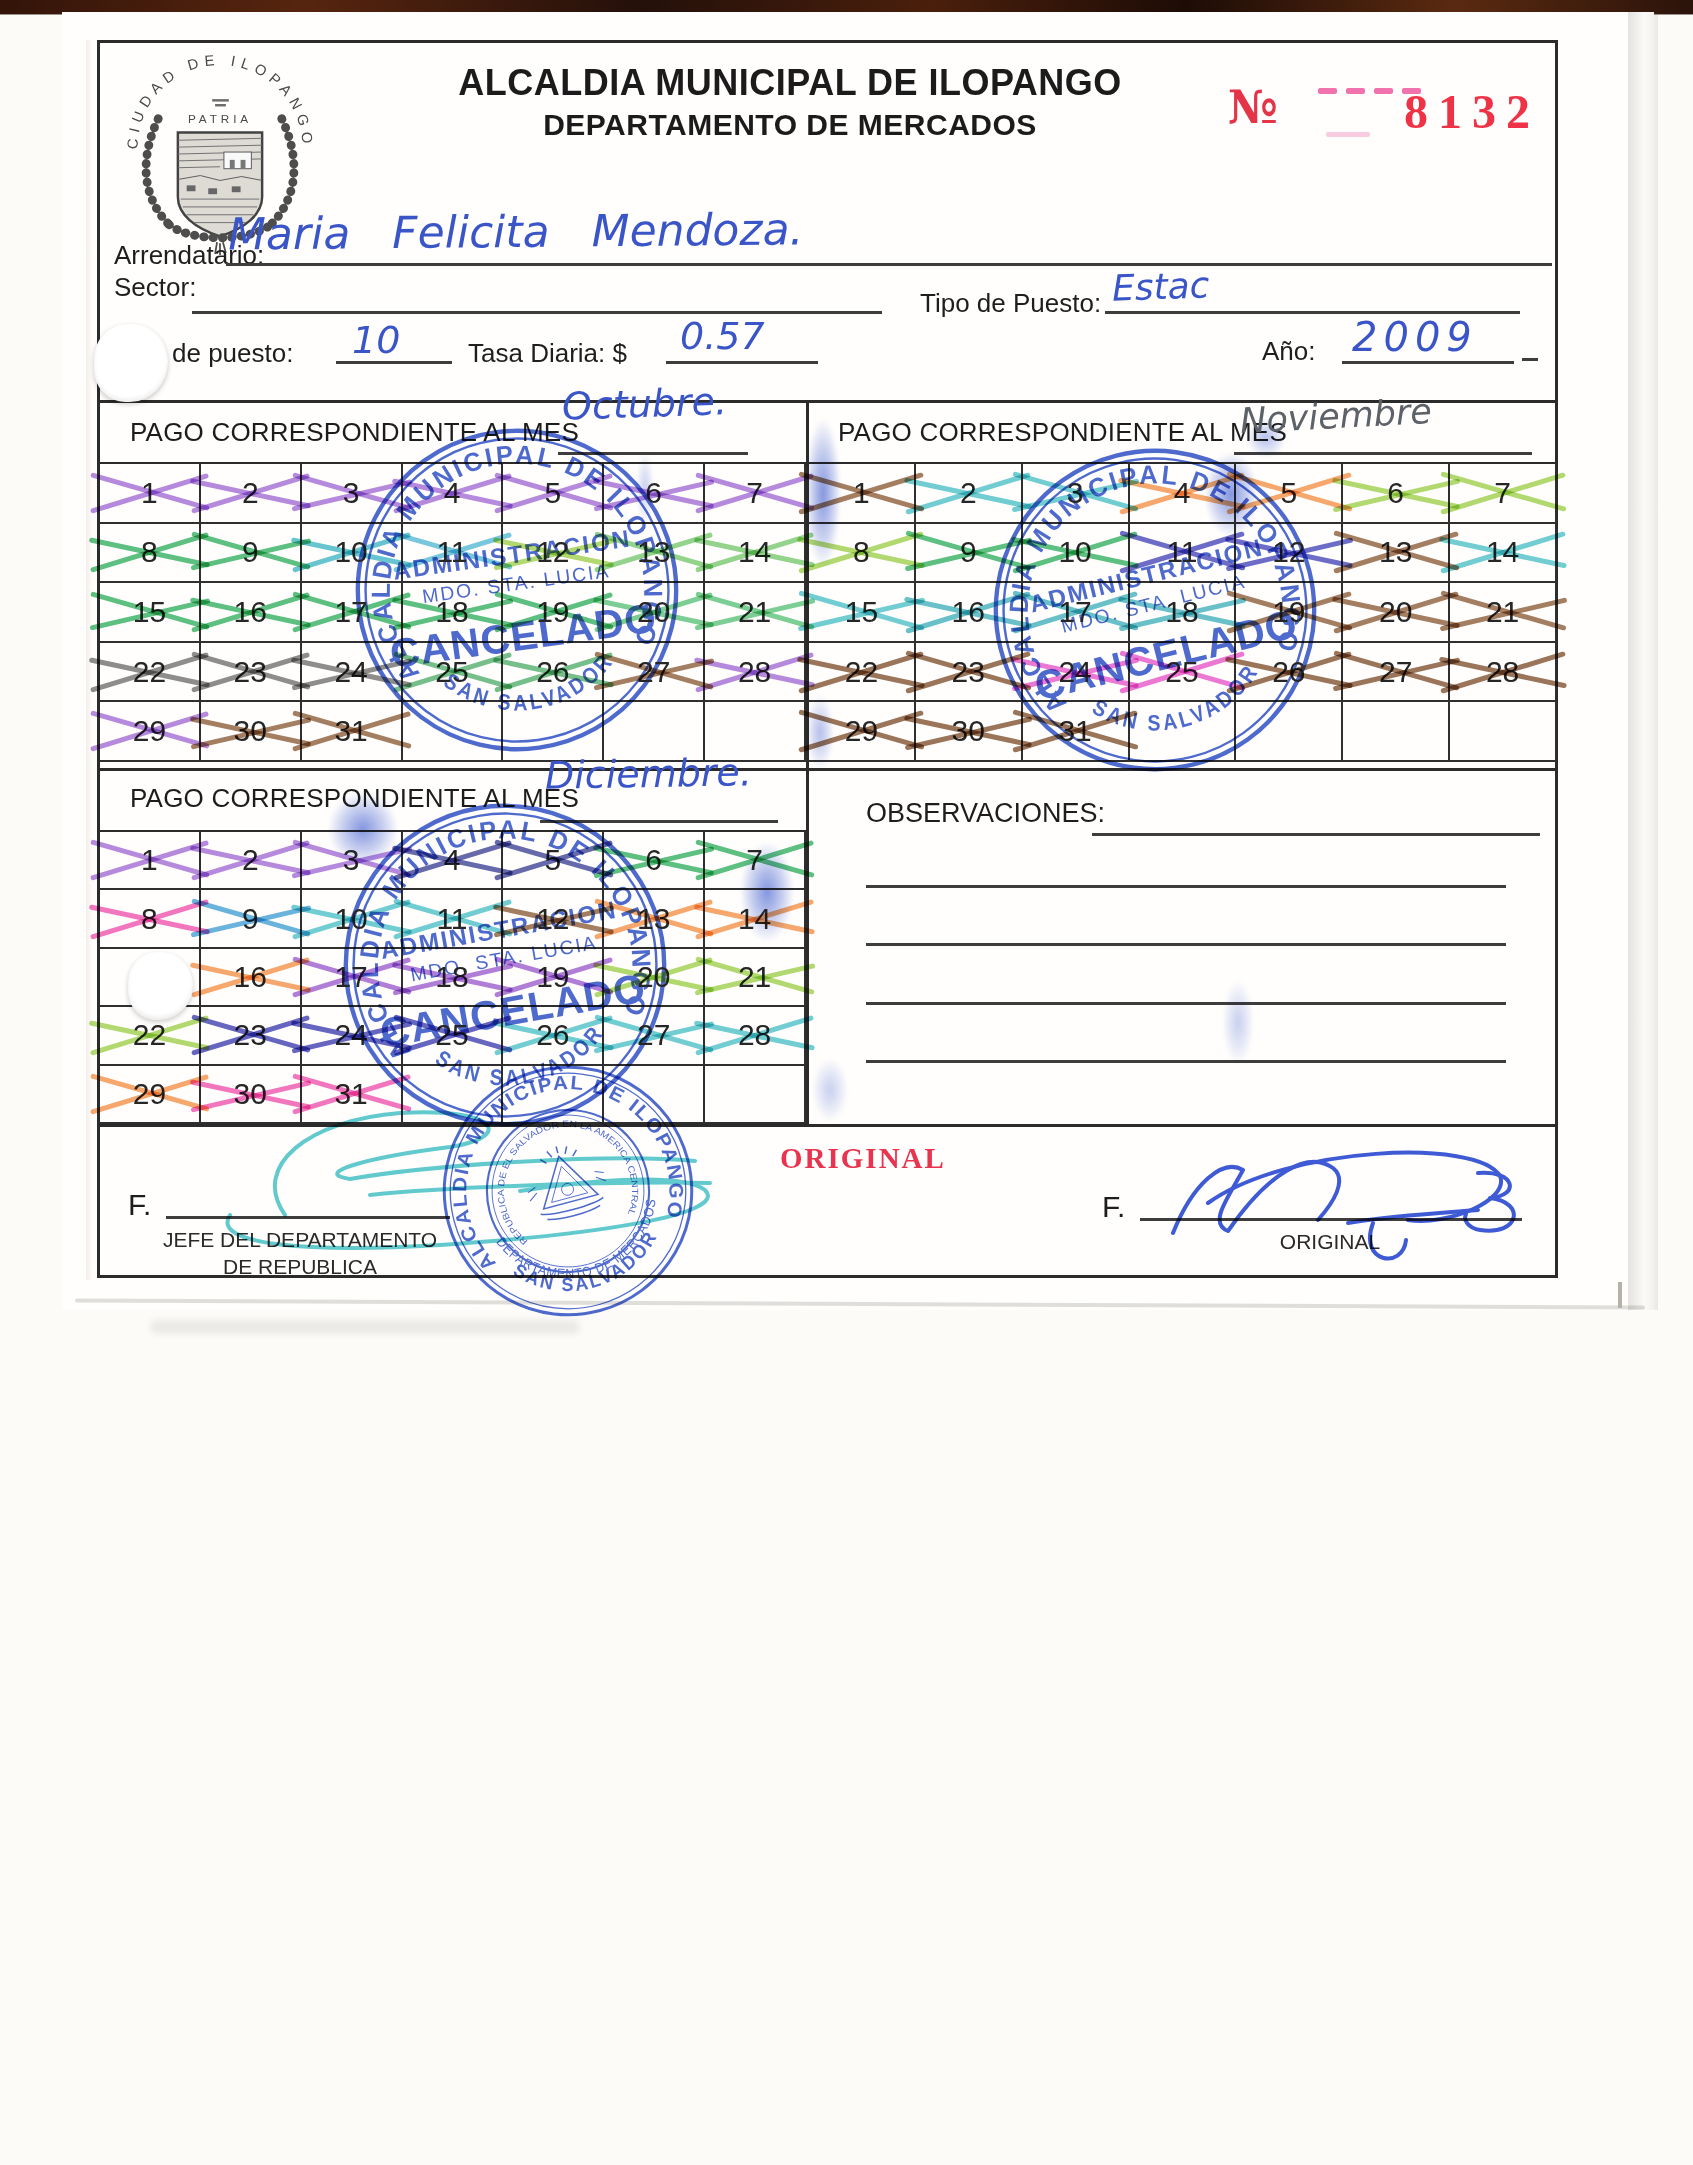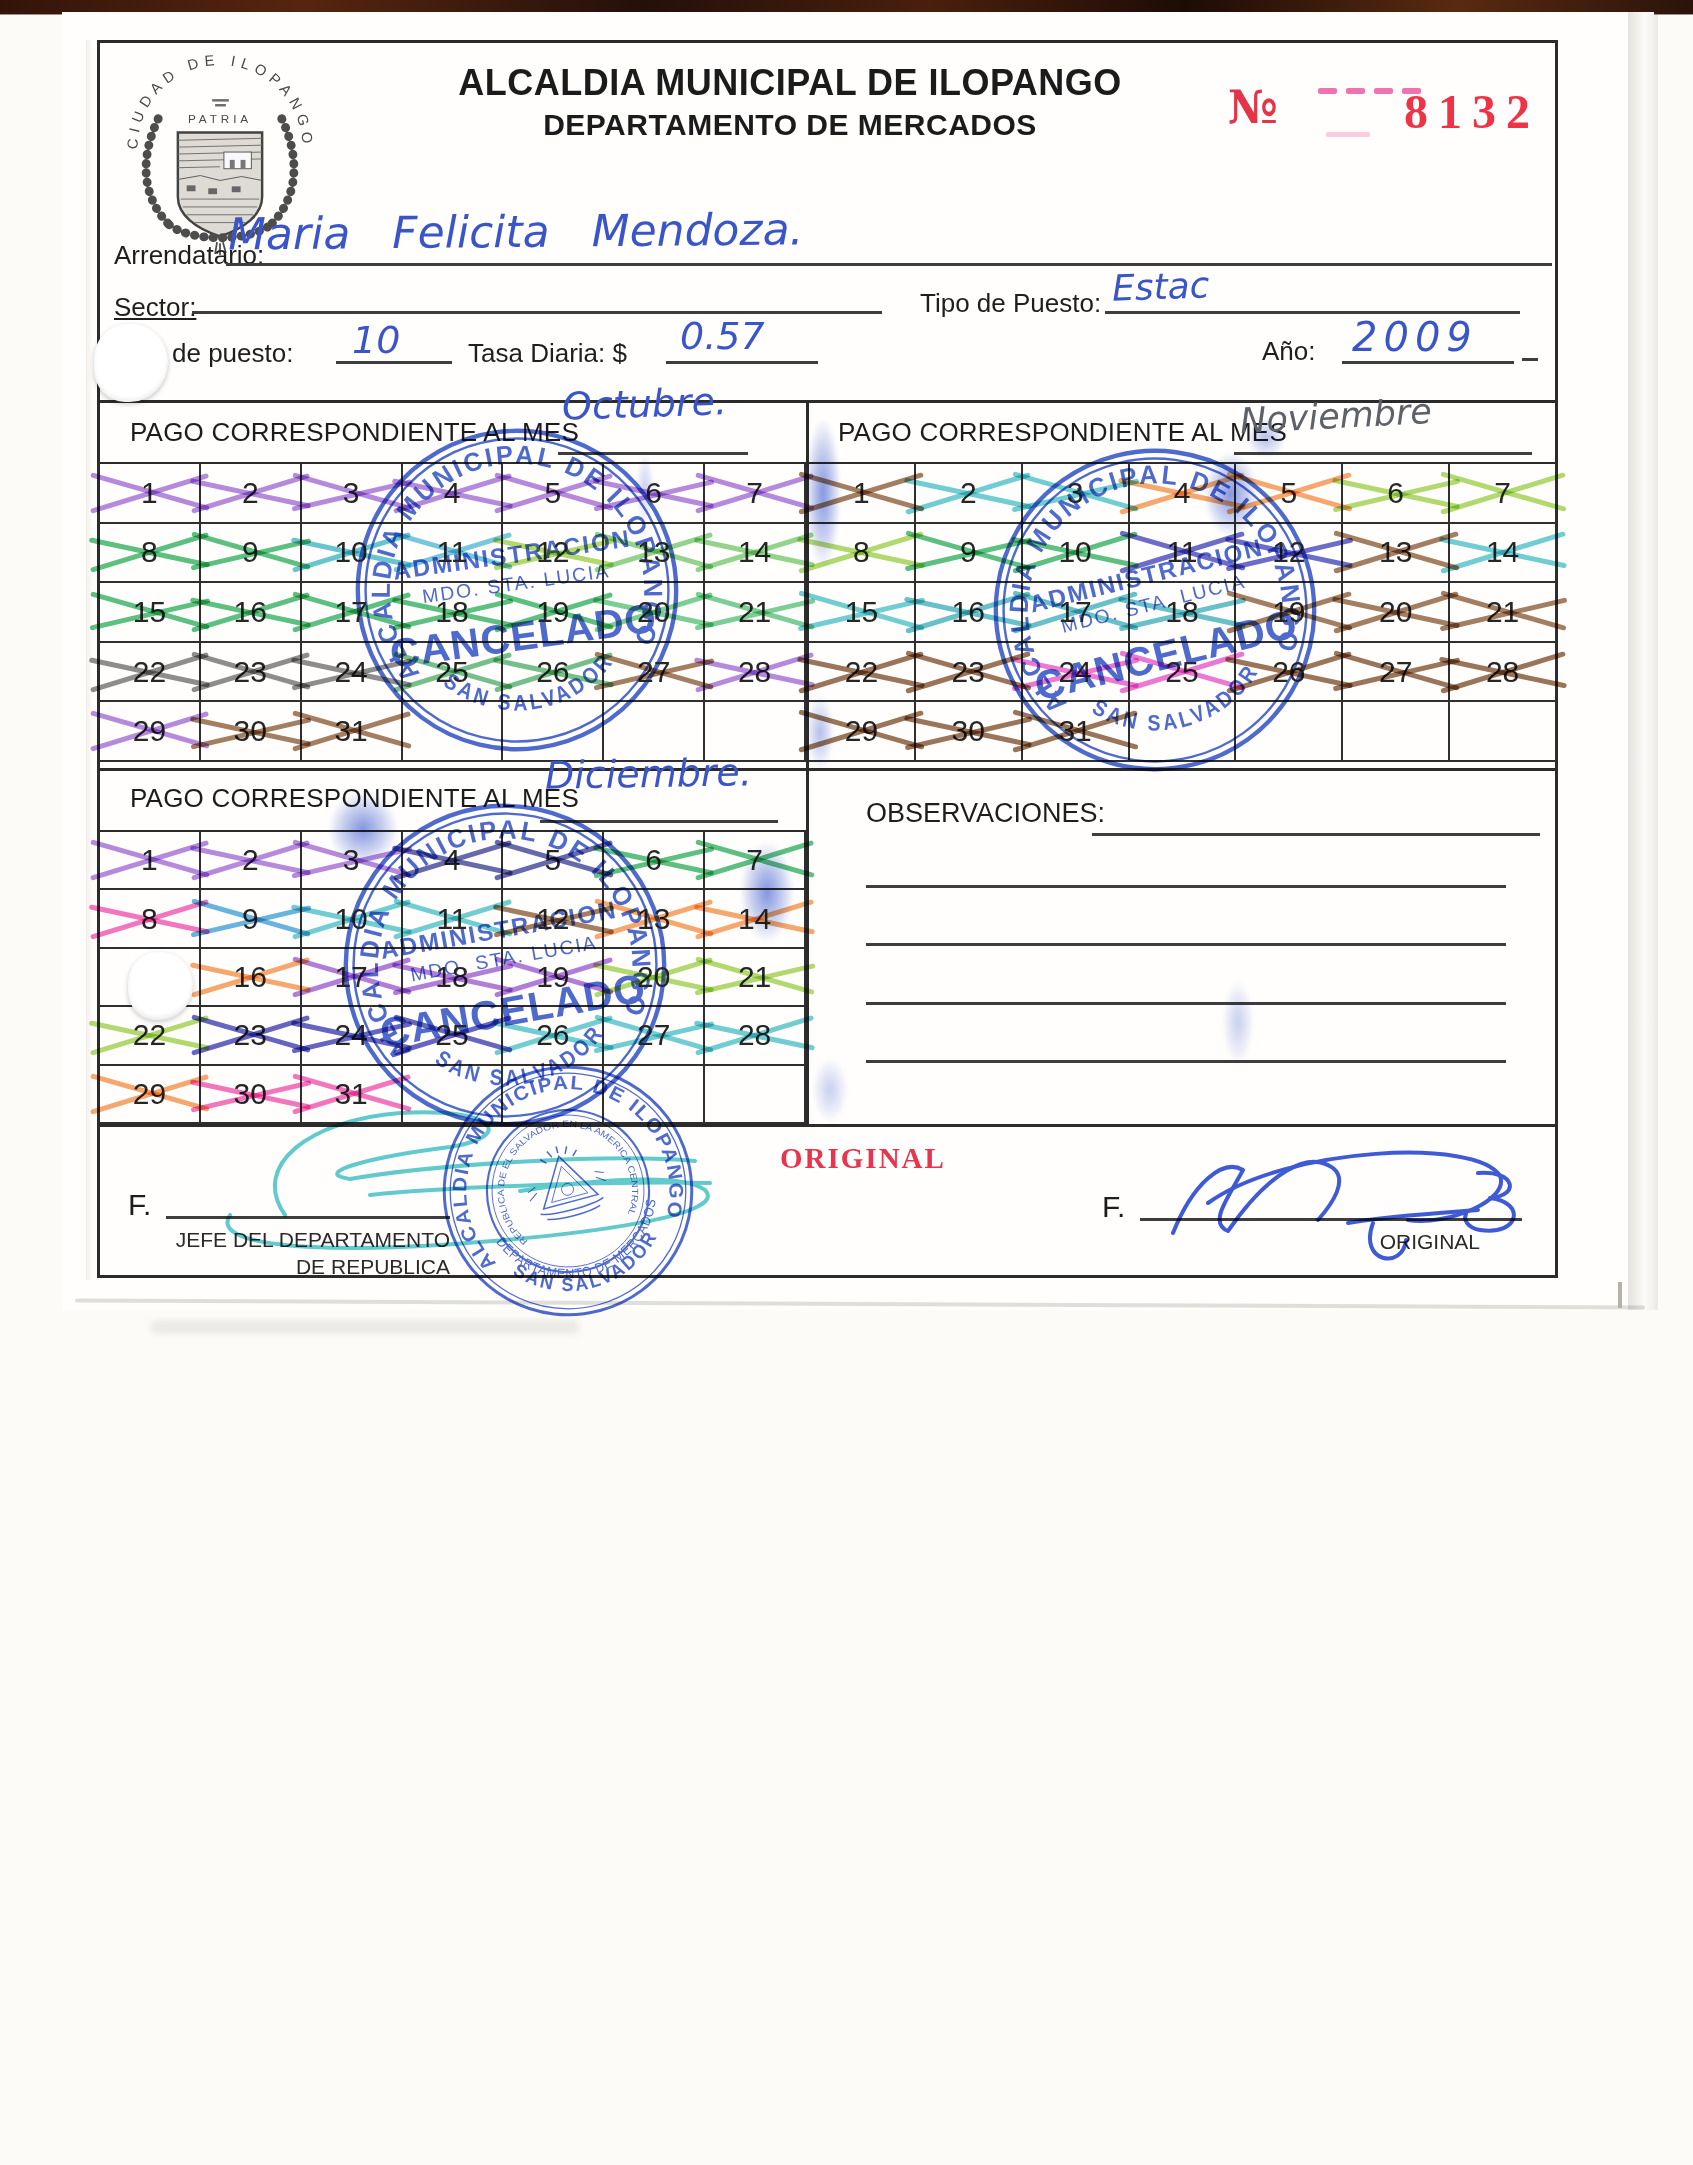--- a/index.html
+++ b/index.html
@@ -43,21 +43,21 @@
   .mk2{transform:rotate(-17deg);}
   .cell:nth-child(odd) .mk1{transform:rotate(16deg) translateY(-2px);}
   .cell:nth-child(3n) .mk2{transform:rotate(-13deg) translateY(2px);}
   .hole-blob{position:absolute;left:28%;top:6%;width:66%;height:120%;background:#fff;border-radius:48% 52% 55% 45%;
     box-shadow:0 2px 5px rgba(0,0,0,.2), inset 0 -3px 4px rgba(0,0,0,.08);z-index:25;}
   
   .obs-label{font-size:27px;color:#1d1d1d;}
   
   .original{font-size:29px;font-weight:700;color:#e8344e;font-family:"Liberation Serif",serif;letter-spacing:2px;}
   .fsig{font-size:30px;color:#1d1d1d;}
-  .role{font-size:21px;color:#2a2a2a;text-align:right;line-height:27px;}
+  .role{font-size:21px;color:#2a2a2a;text-align:center;line-height:27px;}
   
   .stamp{position:absolute;opacity:.85;mix-blend-mode:multiply;}
   .stamp svg{overflow:visible;}
   .stamp circle{fill:none;stroke:#2f50c8;}
   .stamp text{font-family:"Liberation Sans",sans-serif;fill:#2f50c8;}
   .ringT{font-size:27px;font-weight:700;letter-spacing:3px;}
   .ringB{font-size:23px;font-weight:700;letter-spacing:4px;}
   .in1{font-size:25px;font-weight:700;letter-spacing:2px;}
   .in2{font-size:20px;letter-spacing:2px;}
   .in3{font-size:42px;font-weight:700;letter-spacing:1px;}
@@ -140,21 +140,21 @@
   <div class="abs no-dash" style="left:1346px;"></div>
   <div class="abs no-dash" style="left:1374px;"></div>
   <div class="abs no-dash" style="left:1402px;"></div>
   <div class="abs no-dash-faint"></div>
   <div class="abs no-value">8132</div>
 
   <div class="abs flabel" style="left:114px;top:240px;">Arrendatario:</div>
   <div class="abs hand" style="left:228px;top:206px;font-size:44px;word-spacing:28px;transform:rotate(-.5deg);">Maria Felicita Mendoza.</div>
   <div class="ln" style="left:226px;top:263px;width:1326px;"></div>
 
-  <div class="abs flabel" style="left:114px;top:292px;text-decoration:underline;">Sector:</div>
+  <div class="abs flabel" style="left:114px;top:272px;">Sector:</div>
   <div class="ln" style="left:192px;top:311px;width:690px;"></div>
 
   <div class="abs flabel" style="left:920px;top:288px;">Tipo de Puesto:</div>
   <div class="abs hand" style="left:1112px;top:266px;font-size:36px;transform:rotate(-2deg);">Estac</div>
   <div class="ln" style="left:1105px;top:311px;width:415px;"></div>
 
   <div class="abs hole" style="left:94px;top:324px;width:74px;height:78px;"></div>
   <div class="abs flabel" style="left:172px;top:338px;">de puesto:</div>
   <div class="abs hand" style="left:352px;top:318px;font-size:38px;">10</div>
   <div class="ln" style="left:336px;top:361px;width:116px;"></div>

